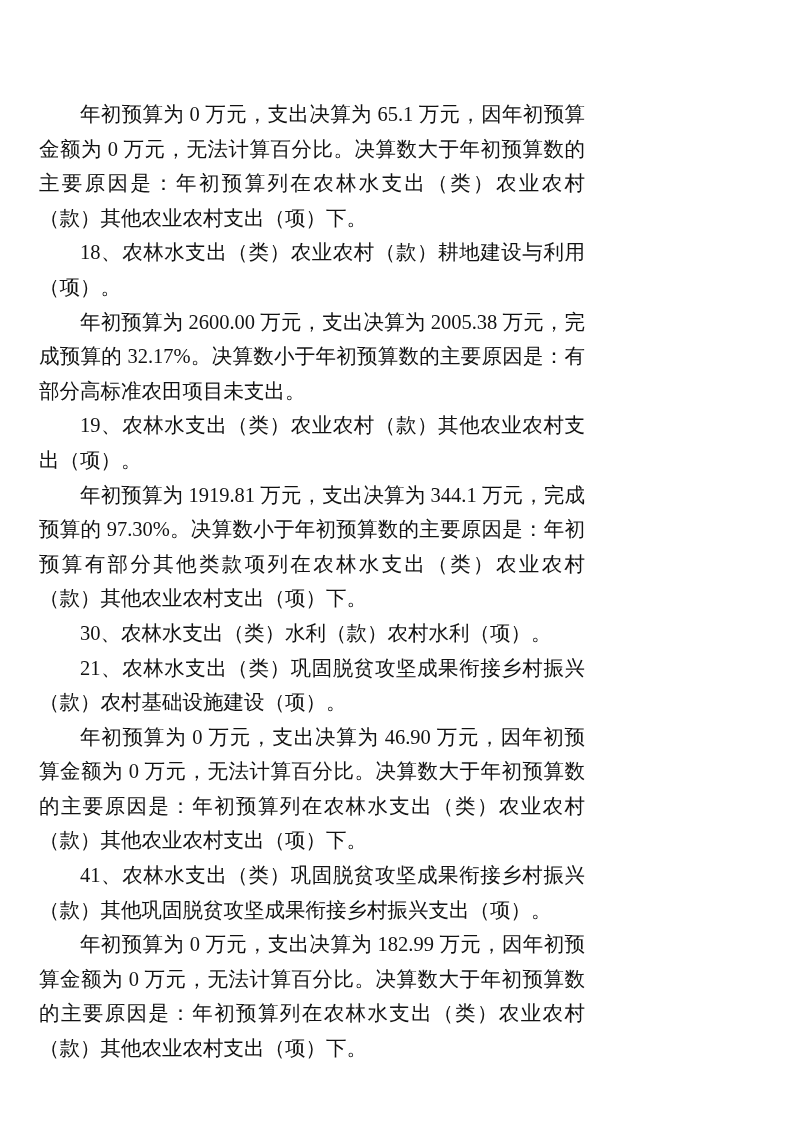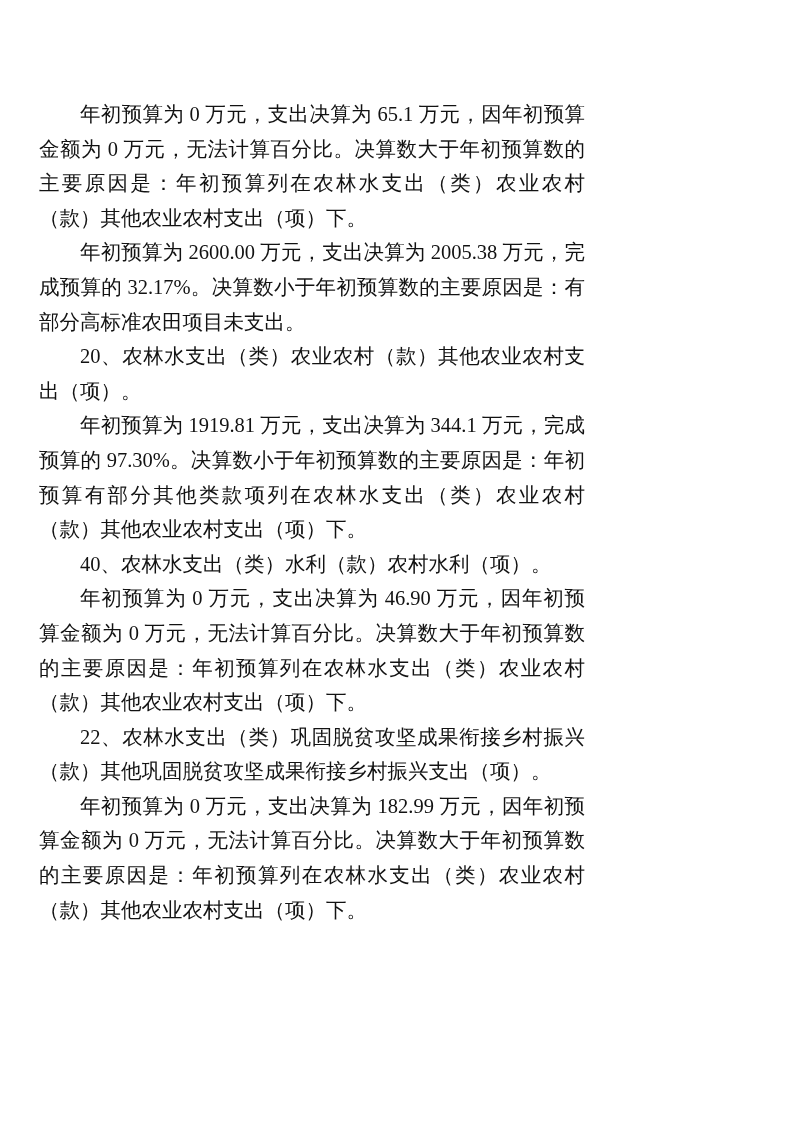--- a/index.html
+++ b/index.html
@@ -34,21 +34,23 @@
     text-indent: 2em;
     word-break: break-all;
   }
 </style>
 </head>
 <body>
 
 <div class="page">
   <div id="doc-body" class="doc-body">
       <p class="para">年初预算为 0 万元，支出决算为 65.1 万元，因年初预算金额为 0 万元，无法计算百分比。决算数大于年初预算数的主要原因是：年初预算列在农林水支出（类）农业农村（款）其他农业农村支出（项）下。</p>
+      <p class="para">18、农林水支出（类）农业农村（款）耕地建设与利用（项）。</p>
       <p class="para">年初预算为 2600.00 万元，支出决算为 2005.38 万元，完成预算的 32.17%。决算数小于年初预算数的主要原因是：有部分高标准农田项目未支出。</p>
-      <p class="para">20、农林水支出（类）农业农村（款）其他农业农村支出（项）。</p>
+      <p class="para">19、农林水支出（类）农业农村（款）其他农业农村支出（项）。</p>
       <p class="para">年初预算为 1919.81 万元，支出决算为 344.1 万元，完成预算的 97.30%。决算数小于年初预算数的主要原因是：年初预算有部分其他类款项列在农林水支出（类）农业农村（款）其他农业农村支出（项）下。</p>
-      <p class="para">40、农林水支出（类）水利（款）农村水利（项）。</p>
+      <p class="para">30、农林水支出（类）水利（款）农村水利（项）。</p>
+      <p class="para">21、农林水支出（类）巩固脱贫攻坚成果衔接乡村振兴（款）农村基础设施建设（项）。</p>
       <p class="para">年初预算为 0 万元，支出决算为 46.90 万元，因年初预算金额为 0 万元，无法计算百分比。决算数大于年初预算数的主要原因是：年初预算列在农林水支出（类）农业农村（款）其他农业农村支出（项）下。</p>
-      <p class="para">22、农林水支出（类）巩固脱贫攻坚成果衔接乡村振兴（款）其他巩固脱贫攻坚成果衔接乡村振兴支出（项）。</p>
+      <p class="para">41、农林水支出（类）巩固脱贫攻坚成果衔接乡村振兴（款）其他巩固脱贫攻坚成果衔接乡村振兴支出（项）。</p>
       <p class="para">年初预算为 0 万元，支出决算为 182.99 万元，因年初预算金额为 0 万元，无法计算百分比。决算数大于年初预算数的主要原因是：年初预算列在农林水支出（类）农业农村（款）其他农业农村支出（项）下。</p>
     </div>
 </div>
 
 </body></html>

